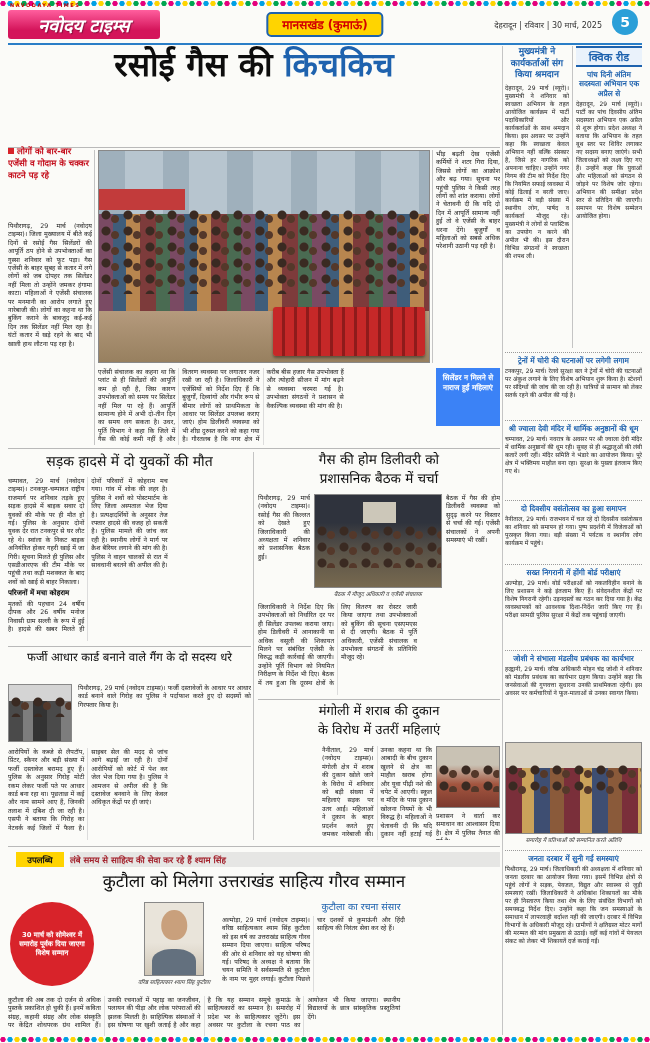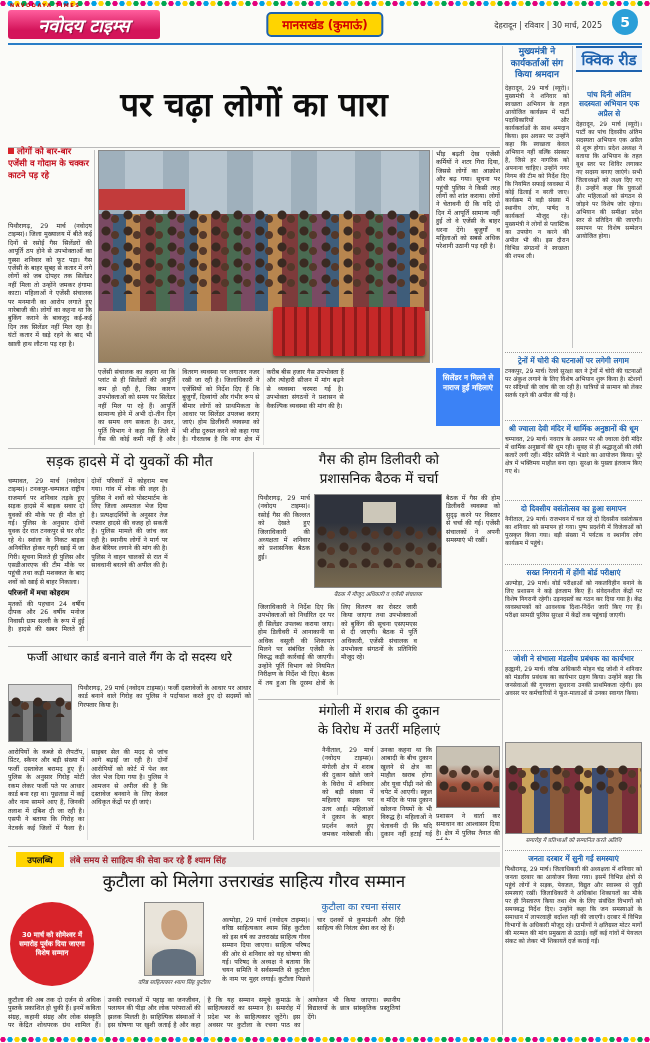--- a/index.html
+++ b/index.html
@@ -37,21 +37,21 @@
   .blue-h{color:#1e62ae}
   
   .body-txt{font-size:6.3px;line-height:8.4px;text-align:justify;color:#1d1d1d;overflow:hidden;column-fill:auto}
   .cols2{column-count:2;column-gap:7px;column-rule:1px solid #dcdcdc}
   .cols3{column-count:3;column-gap:7px;column-rule:1px solid #dcdcdc}
   .cols4{column-count:4;column-gap:7px;column-rule:1px solid #dcdcdc}
   .cols5{column-count:5;column-gap:7px;column-rule:1px solid #dcdcdc}
   .crosshead{font-weight:bold;font-size:7px;margin:3px 0 2px;color:#000}
   .caption{font-size:5.6px;color:#333;text-align:center;font-style:italic}
   
-  .qr{color:#1e62ae;font-weight:bold;font-size:15px;text-align:center;border-top:2px solid #1e62ae;border-bottom:2px solid #1e62ae;background:#eaf2fb;padding:1px 0;margin-bottom:18px}
+  .qr{color:#1e62ae;font-weight:bold;font-size:11px;text-align:center;border-top:2px solid #1e62ae;border-bottom:2px solid #1e62ae;background:#eaf2fb;padding:1px 0;margin-bottom:3px}
   .rail-h{color:#1e62ae;font-weight:bold;font-size:7.4px;line-height:9.4px;text-align:center;margin-bottom:2px}
   .rail-h.big{font-size:9px;line-height:11.5px;margin-bottom:3px}
   .rail-body{font-size:6px;line-height:8px;text-align:justify;color:#222;overflow:hidden}
   .rail-item{border-top:1px dotted #9a9a9a;padding-top:3px}
   
   .photo{position:absolute;overflow:hidden;border:1px solid #888;background:#cbd3d9}
   .heads{position:absolute;left:0;right:0;background-image:
     radial-gradient(circle at 7px 5px,#3a2a22 4px,transparent 5px),
     radial-gradient(circle at 16px 9px,#54382a 3.5px,transparent 4.5px);
     background-size:22px 16px}
@@ -86,21 +86,21 @@
 
   <div class="dots" style="top:0"></div>
 
   <div class="tagline">NAVODAYA TIMES</div>
   <div class="logo">नवोदय टाइम्स</div>
   <div class="edition">मानसखंड (कुमाऊं)</div>
   <div class="dateline">देहरादून | रविवार | 30 मार्च, 2025</div>
   <div class="pagenum">5</div>
   <div class="mast-rule"></div>
 
-  <div class="lead-h" style="top:86px">पर चढ़ा लोगों का पारा</div>
+  <div class="lead-h" style="top:46px"><span>रसोई गैस की </span><span class="hl-blue">किचकिच</span></div>
   <div class="hr" style="top:147px;left:8px;width:492px"></div>
 
   <div class="abs kicker" style="left:8px;top:145px;width:84px;height:64px"><span class="bullet"></span><span>लोगों को बार-बार एजेंसी व गोदाम के चक्कर काटने पड़ रहे</span></div>
   <div class="abs body-txt" style="left:8px;top:222px;width:84px;height:223px">पिथौरागढ़, 29 मार्च (नवोदय टाइम्स)। जिला मुख्यालय में बीते कई दिनों से रसोई गैस सिलेंडरों की आपूर्ति ठप होने से उपभोक्ताओं का गुस्सा शनिवार को फूट पड़ा। गैस एजेंसी के बाहर सुबह से कतार में लगे लोगों को जब दोपहर तक सिलेंडर नहीं मिला तो उन्होंने जमकर हंगामा काटा। महिलाओं ने एजेंसी संचालक पर मनमानी का आरोप लगाते हुए नारेबाजी की। लोगों का कहना था कि बुकिंग कराने के बावजूद कई-कई दिन तक सिलेंडर नहीं मिल रहा है। घंटों कतार में खड़े रहने के बाद भी खाली हाथ लौटना पड़ रहा है।</div>
   <div class="vr" style="left:94px;top:150px;height:295px"></div>
 
   <div class="photo" style="left:98px;top:150px;width:332px;height:213px">
     <div class="ph-sky"></div>
     <div class="ph-awning"></div>
     <div class="ph-crowd"></div>

